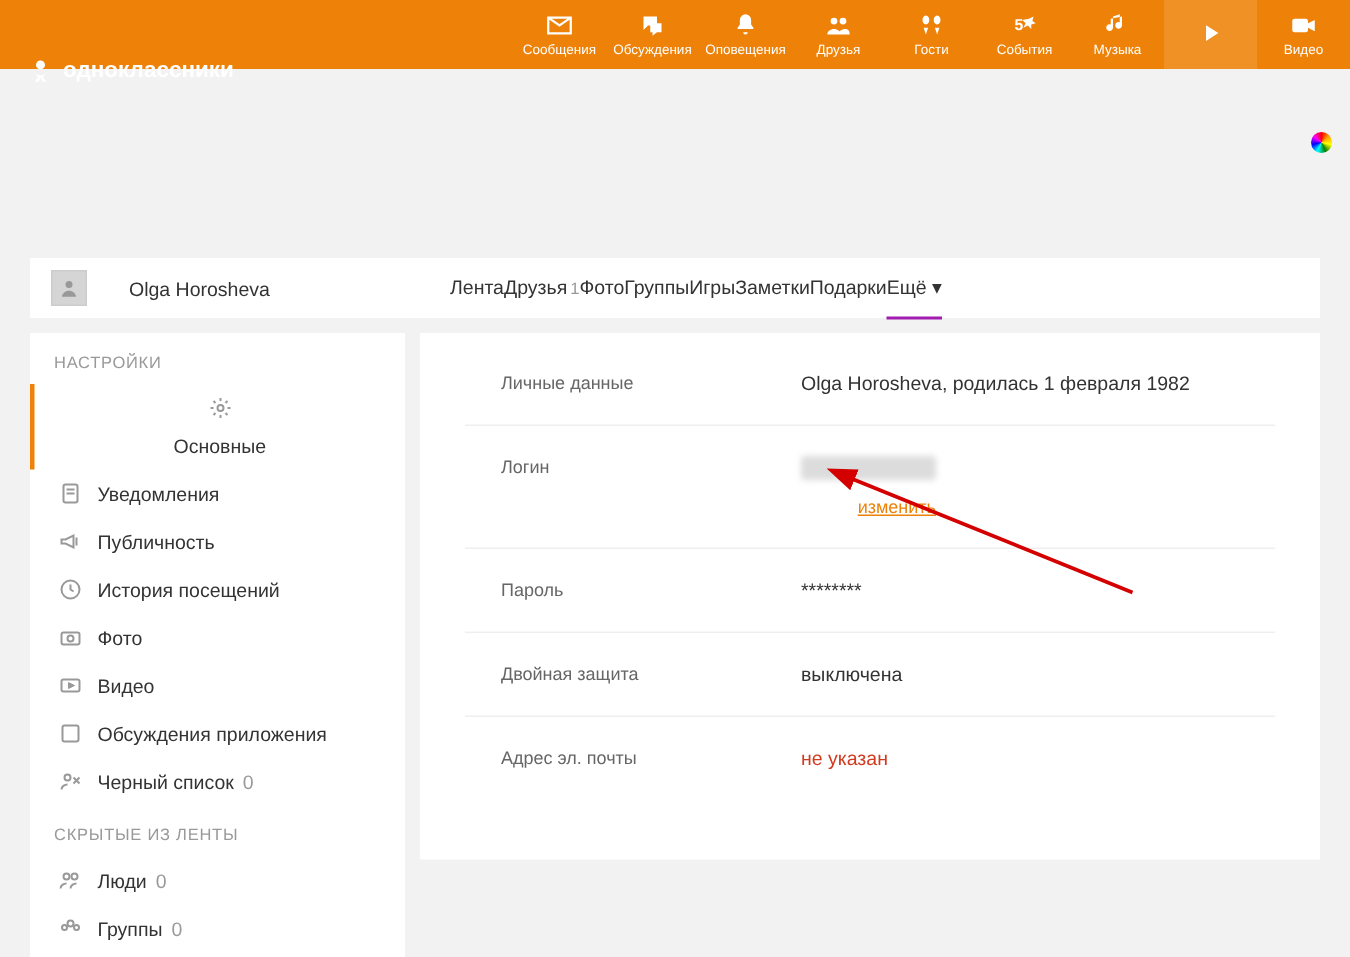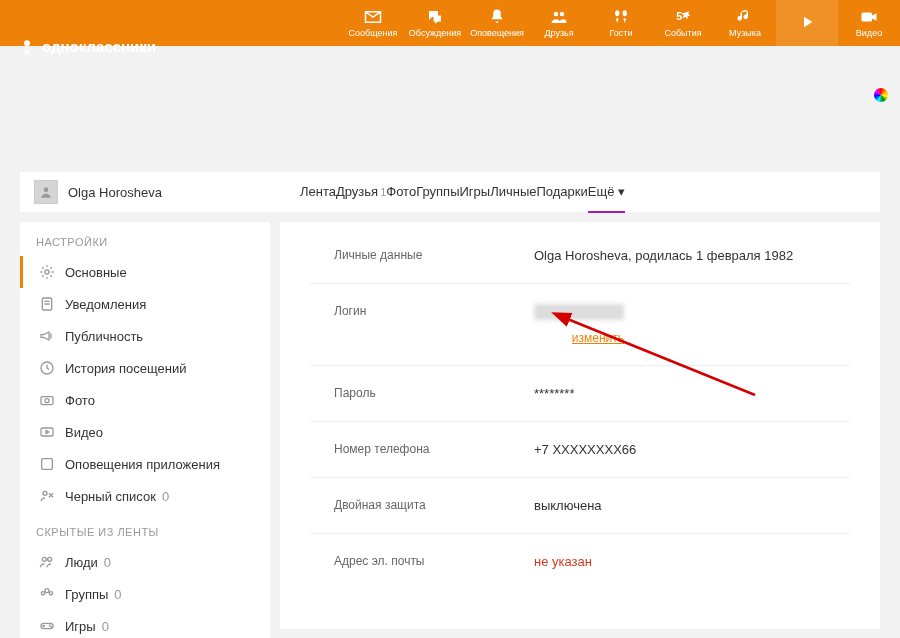--- a/index.html
+++ b/index.html
@@ -61,21 +61,21 @@
   }
 
   
   .headerbox {
     margin: 126px 20px 0 20px;
     background:#fff;
     display:flex;
     align-items:center;
     height:40px;
   }
-  .avatar-wrap { display:flex; align-items:center; gap:10px; padding:0 14px; width:250px; }
+  .avatar-wrap { display:flex; align-items:center; gap:28px; padding:0 14px; width:250px; }
   .avatar {
     width:24px; height:24px; background:#d5d5d5; border:1px solid #ccc;
     display:flex; align-items:center; justify-content:center;
   }
   .avatar svg{width:14px;height:14px;fill:#999;}
   .username { font-size:13px; color:#333; }
   .tabs { display:flex; padding-left:30px; }
   .tab { font-size:13px; color:#333; cursor:pointer; padding:12px 0; }
   .tab .cnt { color:#999; font-size:11px; margin-left:2px; }
   .tab.active { border-bottom:2px solid #a21caf; }
@@ -94,21 +94,21 @@
   .side-title {
     color:#999; font-size:11px; letter-spacing:0.5px;
     padding:14px 16px 8px;
     text-transform:uppercase;
   }
   .side-item {
     display:flex; align-items:center; gap:10px;
     padding:8px 16px; font-size:13px; color:#333; cursor:pointer;
     border-left:3px solid transparent;
   }
-  .side-item.active { border-left-color:#ee8208; }
+  .side-item.active { border-left-color:#ee8208;flex-direction:column; }
   .side-item .sicon { width:16px; height:16px; display:flex; align-items:center; justify-content:center; }
   .side-item svg{ width:16px; height:16px; fill:#999; stroke:#999; }
   .side-item .cnt{ color:#999; margin-left:-4px; }
 
   .main {
     flex:1; background:#fff;
     padding:20px 30px 40px 30px;
   }
   .row {
     display:flex;
@@ -232,21 +232,21 @@
         </svg>
     </div>
     <span class="username">Olga Horosheva</span>
   </div>
   <div class="tabs">
     <div class="tab"><span>Лента</span></div>
     <div class="tab"><span>Друзья</span><span class="cnt">1</span></div>
     <div class="tab"><span>Фото</span></div>
     <div class="tab"><span>Группы</span></div>
     <div class="tab"><span>Игры</span></div>
-    <div class="tab"><span>Личные</span></div>
+    <div class="tab"><span>Заметки</span></div>
     <div class="tab"><span>Подарки</span></div>
     <div class="tab active"><span>Ещё ▾</span></div>
   </div>
 </div>
 
 <div class="layout">
   <div class="sidebar">
     <div class="side-title">НАСТРОЙКИ</div>
 
     <div class="side-item active">
@@ -301,21 +301,21 @@
           </svg>
         </span>
       <span>Видео</span>
     </div>
     <div class="side-item">
       <span class="sicon">
           <svg viewBox="0 0 24 24">
             <rect x="4" y="4" width="16" height="16" rx="2" fill="none" stroke-width="2"></rect>
           </svg>
         </span>
-      <span>Оповещения приложения</span>
+      <span>Обсуждения приложения</span>
     </div>
     <div class="side-item">
       <span class="sicon">
           <svg viewBox="0 0 24 24">
             <circle cx="9" cy="8" r="3" fill="none" stroke-width="2"></circle>
             <path d="M3 20c0-3 3-5 6-5m6-7l6 6m0-6l-6 6" stroke-width="2" fill="none"></path>
           </svg>
         </span>
       <span>Черный список</span>
       <span class="cnt">0</span>
@@ -368,24 +368,20 @@
     <div class="row">
       <div class="label">Логин</div>
       <div class="value">
         <span class="login-blur"></span><br>
         <span class="link-change">изменить</span>
       </div>
     </div>
     <div class="row">
       <div class="label">Пароль</div>
       <div class="value">********</div>
-    </div>
-    <div class="row">
-      <div class="label">Номер телефона</div>
-      <div class="value">+7 XXXXXXXX66</div>
     </div>
     <div class="row">
       <div class="label">Двойная защита</div>
       <div class="value">выключена</div>
     </div>
     <div class="row" style="border-bottom:none">
       <div class="label">Адрес эл. почты</div>
       <div class="value red">не указан</div>
     </div>
   </div>

